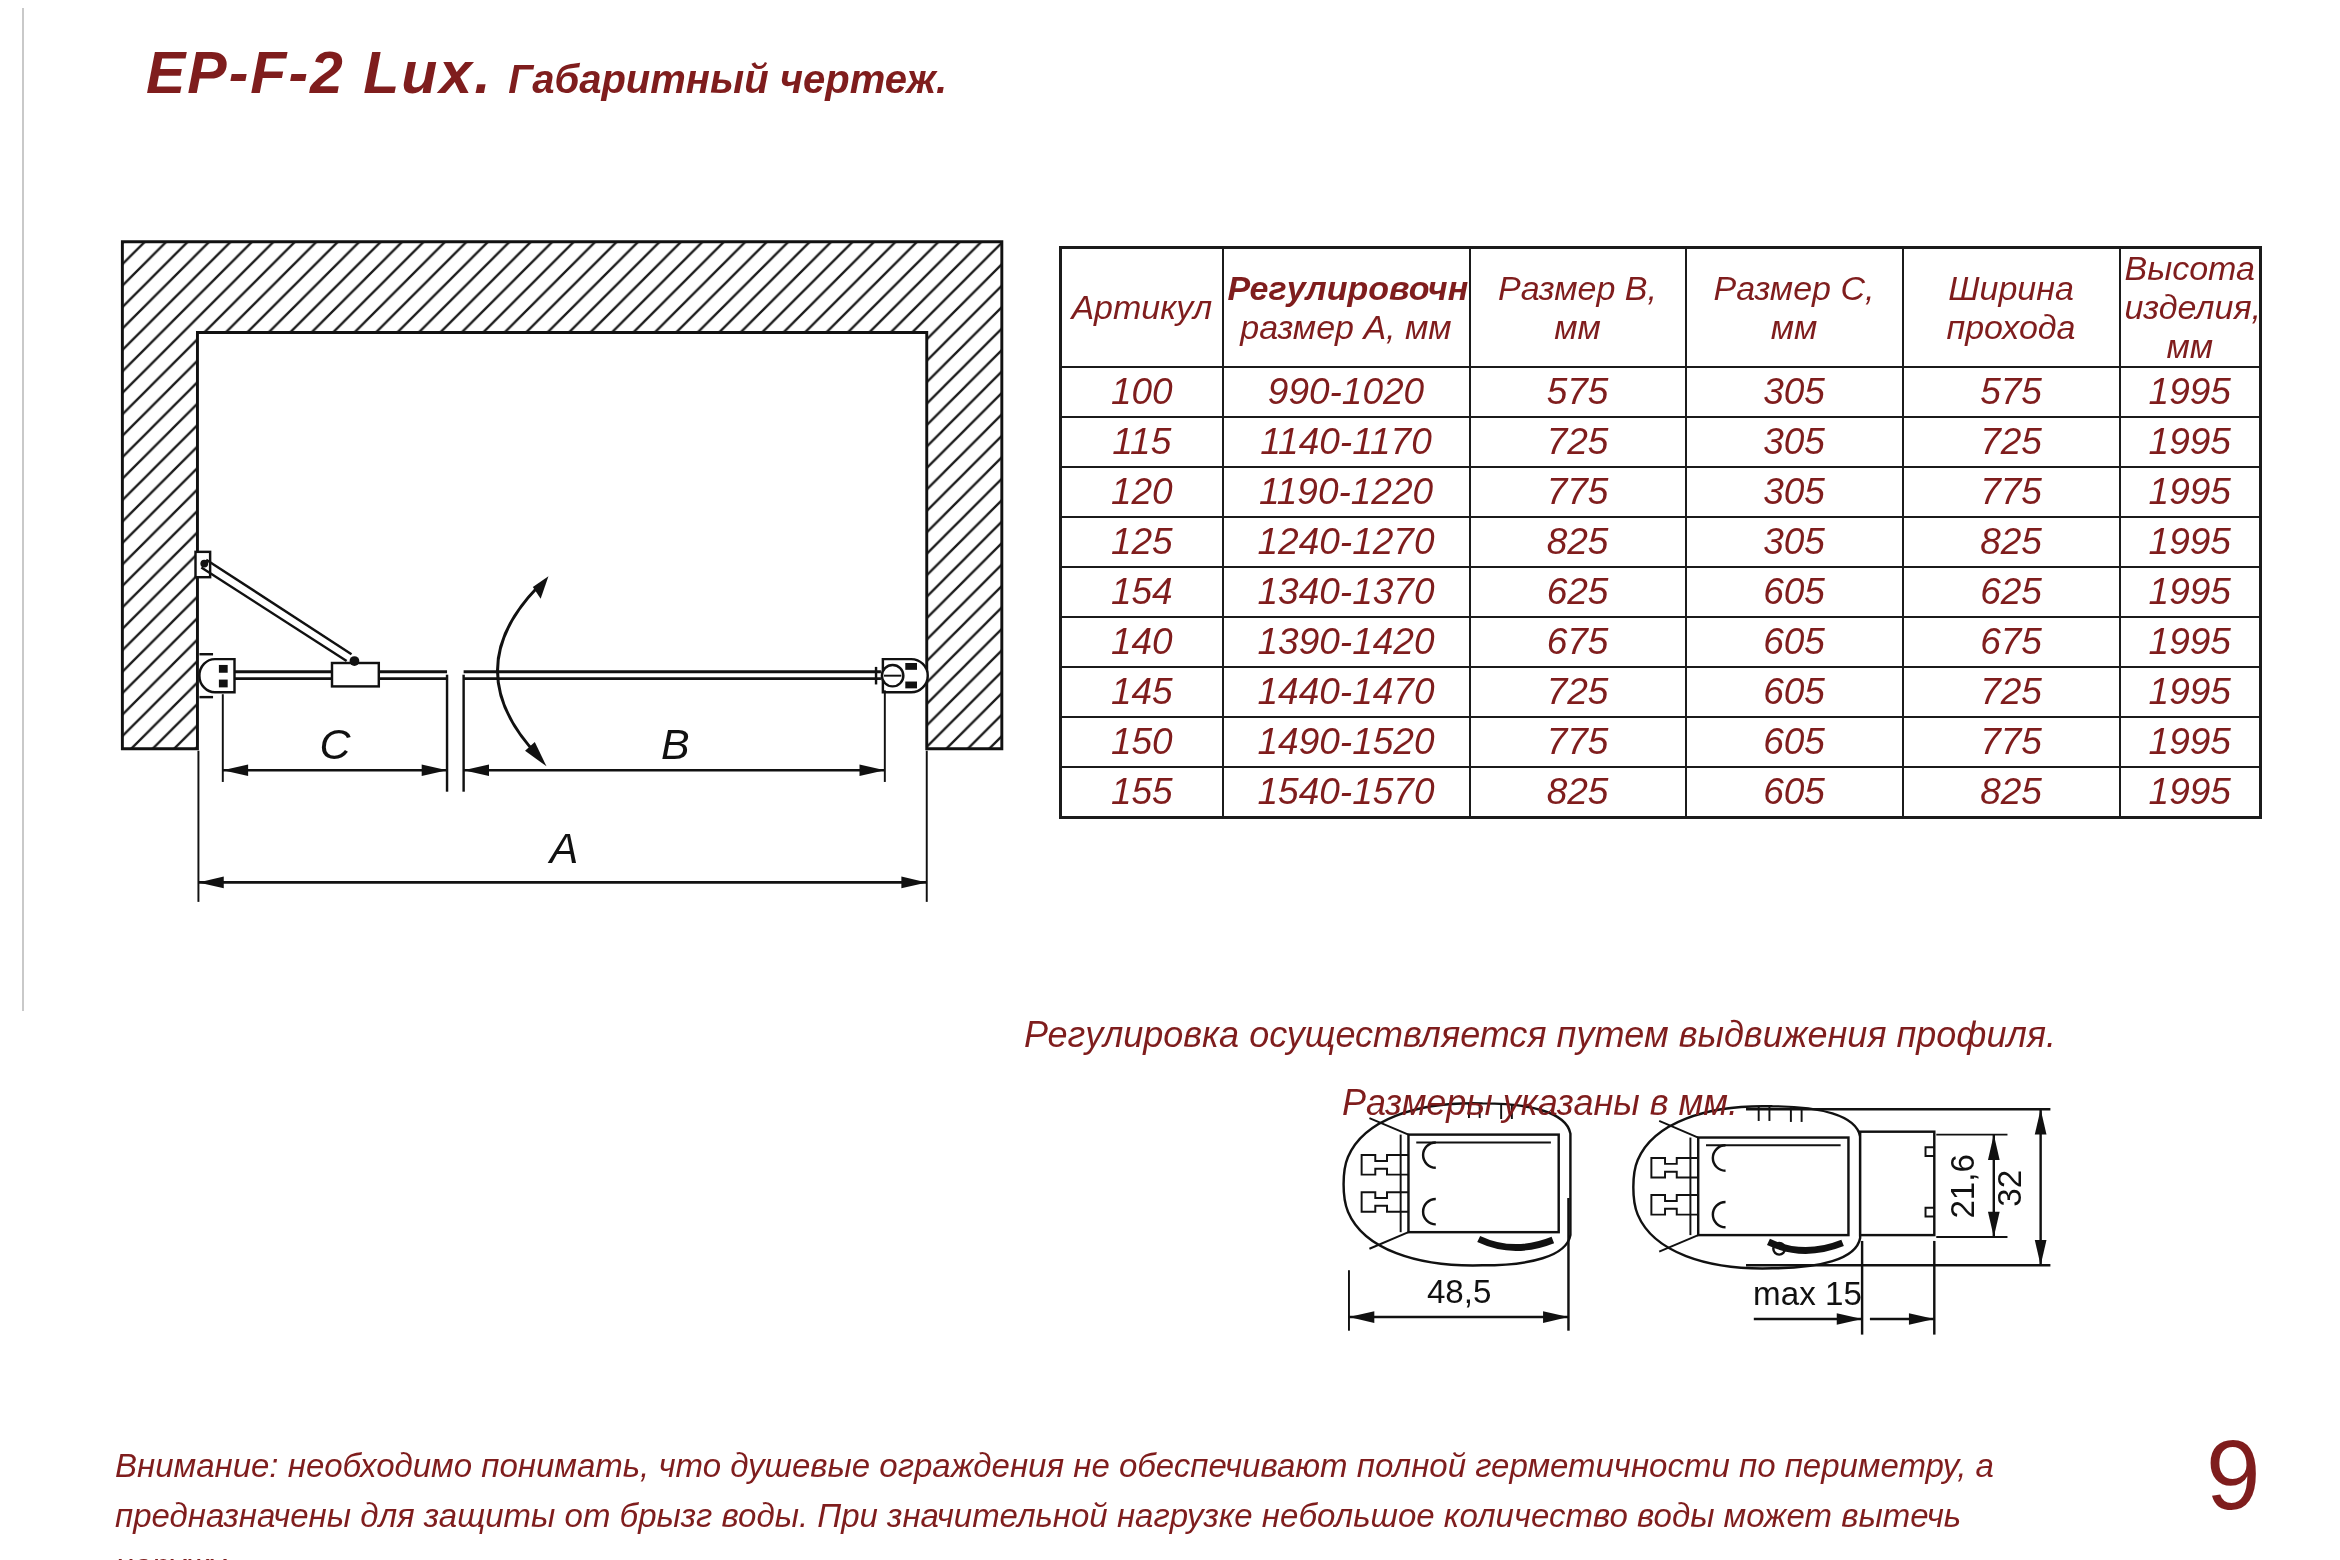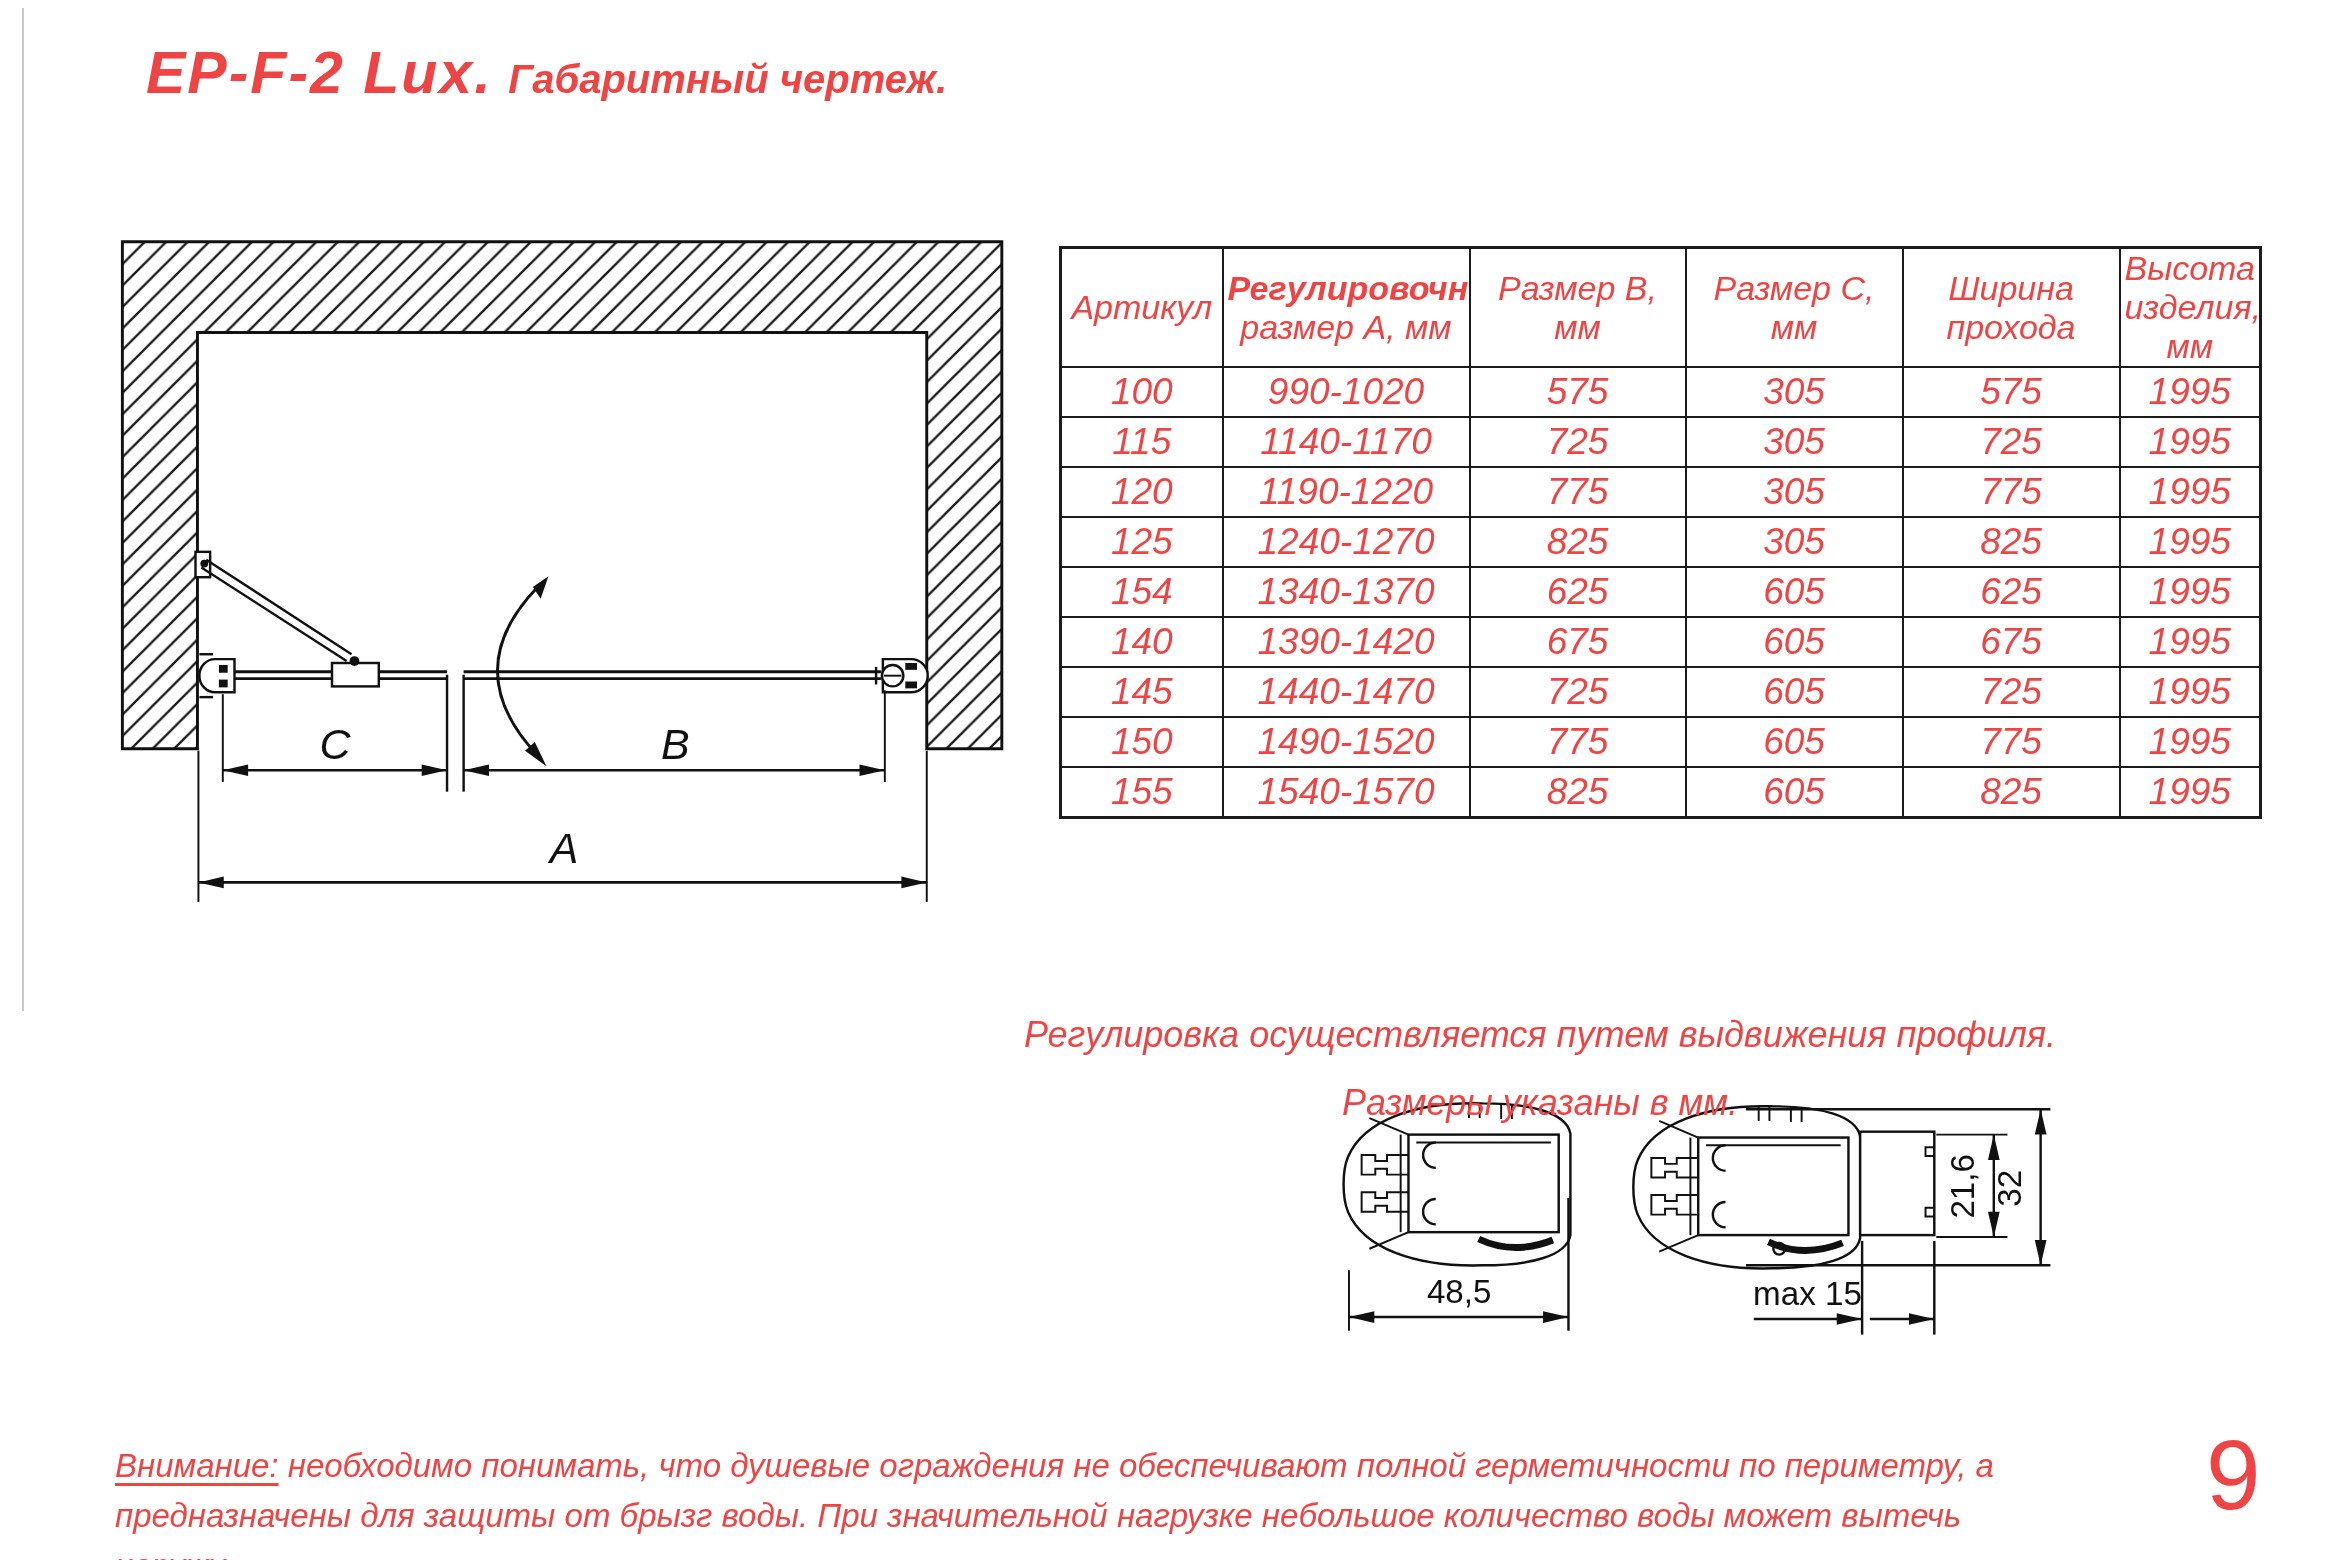--- a/index.html
+++ b/index.html
@@ -1,18 +1,18 @@
 <!DOCTYPE html>
 <html><head>
 <meta charset="utf-8">
 <style>
   html,body{margin:0;padding:0;background:#e8e8e8;}
   .page{
     position:relative;width:2341px;height:1560px;background:#ffffff;
-    font-family:"Liberation Sans",sans-serif;color:#ef4444;overflow:hidden;
+    font-family:"Liberation Sans",sans-serif;color:#7f1d1d;overflow:hidden;
   }
   .scan-edge{position:absolute;left:21.5px;top:7.8px;width:2px;height:1003px;background:#c9c9c9;}
   
   .title{position:absolute;left:146px;top:39px;white-space:nowrap;}
   .title .model{font-size:59px;font-style:italic;font-weight:bold;letter-spacing:2px;}
   .title .caption{font-size:40px;font-style:italic;font-weight:bold;margin-left:15.6px;}
   
   .spec-table{
     position:absolute;left:1059px;top:246px;width:1200px;
     border-collapse:collapse;table-layout:fixed;
@@ -31,21 +31,21 @@
   
   .note{
     position:absolute;right:285px;top:1001px;text-align:center;
     font-size:36px;font-style:italic;line-height:68px;white-space:nowrap;
   }
   
   .warning{
     position:absolute;left:115px;top:1441px;width:1931px;
     font-size:33px;font-style:italic;line-height:50px;
   }
-  .warning .wlabel{text-decoration:underline;text-underline-offset:5.9px;}
+  .warning .wlabel{text-underline-offset:5.9px;}
   
   .pagenum{position:absolute;left:2206px;top:1419px;font-size:98px;font-weight:normal;}
   svg{position:absolute;}
   svg text{font-family:"Liberation Sans",sans-serif;fill:#111;}
   .dimlbl{font-size:44px;font-style:italic;}
   .dimlbl-sm{font-size:34px;}
 </style>
 </head>
 <body>
 <div class="page">

